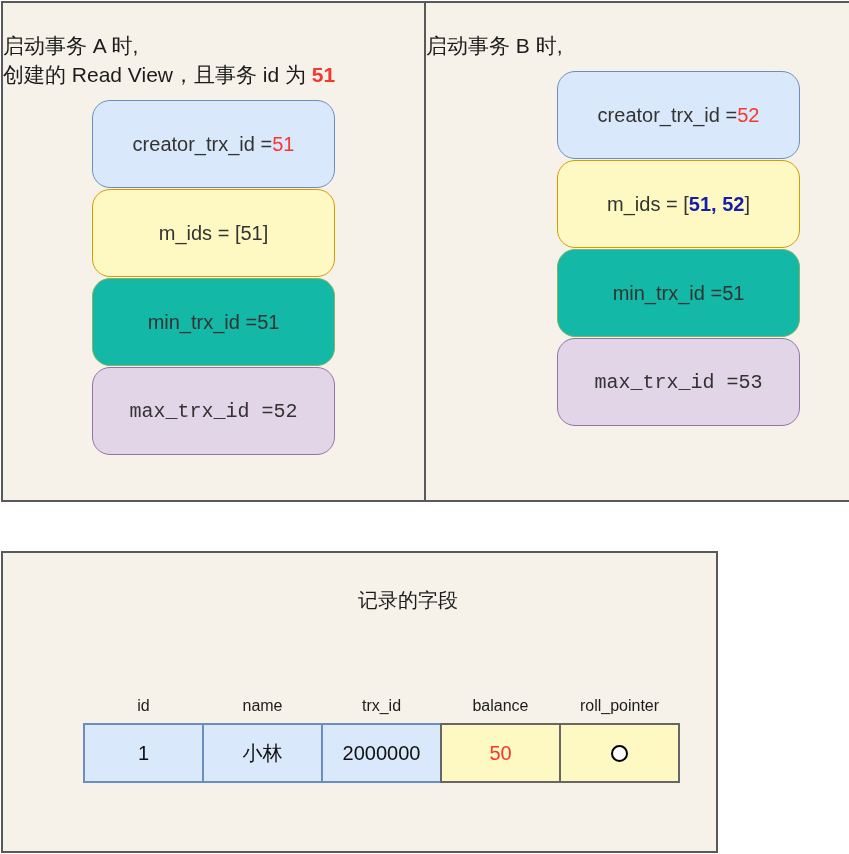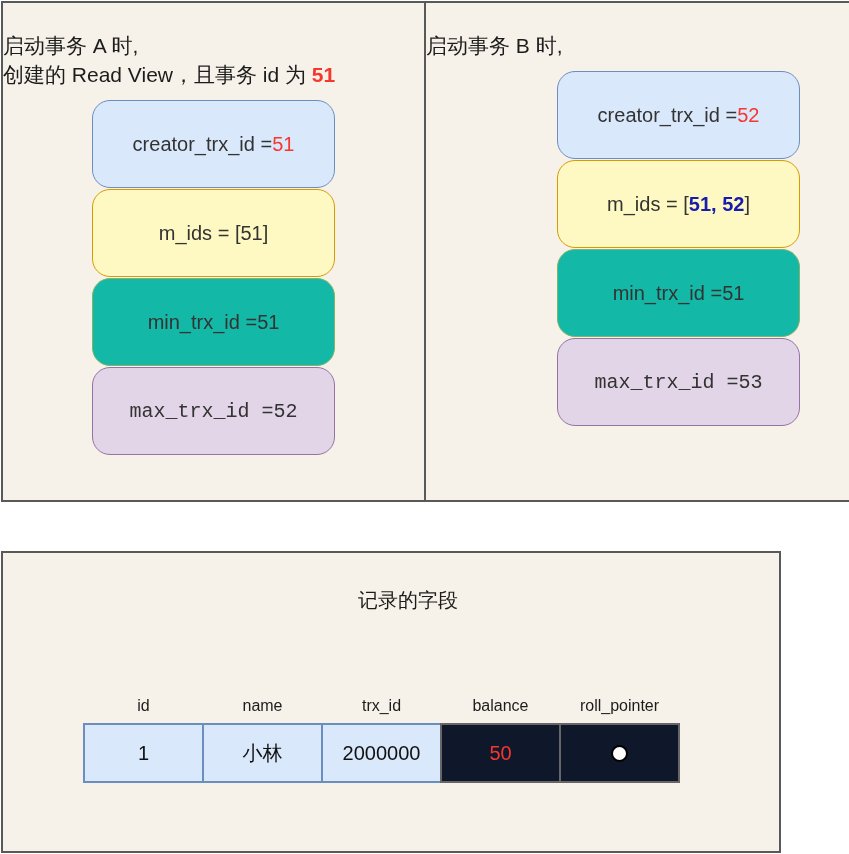--- a/index.html
+++ b/index.html
@@ -11,21 +11,21 @@
     position: relative;
     overflow: hidden;
   }
   .panel {
     position: absolute;
     background: #f6f2e9;
     border: 2px solid #595959;
   }
   #panel-a { left: 1px; top: 1px; width: 425px; height: 501px; }
   #panel-b { left: 424px; top: 1px; width: 509px; height: 501px; }
-  #panel-record { left: 1px; top: 551px; width: 780px; height: 302px; }
+  #panel-record { left: 1px; top: 551px; width: 717px; height: 302px; }
 
   .panel-title {
     margin-top: 28px;
     text-align: left;
     font-size: 21px;
     line-height: 29px;
     color: #1c1c1c;
     white-space: nowrap;
   }
   [data-style="red"]      { color: #f5372e; }
@@ -87,21 +87,21 @@
     height: 60px;
     border: 2px solid;
     display: flex;
     align-items: center;
     justify-content: center;
     font-size: 20px;
     color: #111111;
   }
   .data-cell:first-child { margin-left: 0; }
   .cell-blue { background: #dae8fc; border-color: #6c8ebf; }
-  .cell-gray { background: #0f172a; border-color: #666666; }
+  .cell-gray { background: #fef9c3; border-color: #666666; }
   .circle-icon {
     width: 17px;
     height: 17px;
     border: 2px solid #000000;
     border-radius: 50%;
     background: #ffffff;
   }
 </style>
 </head>
 <body>

